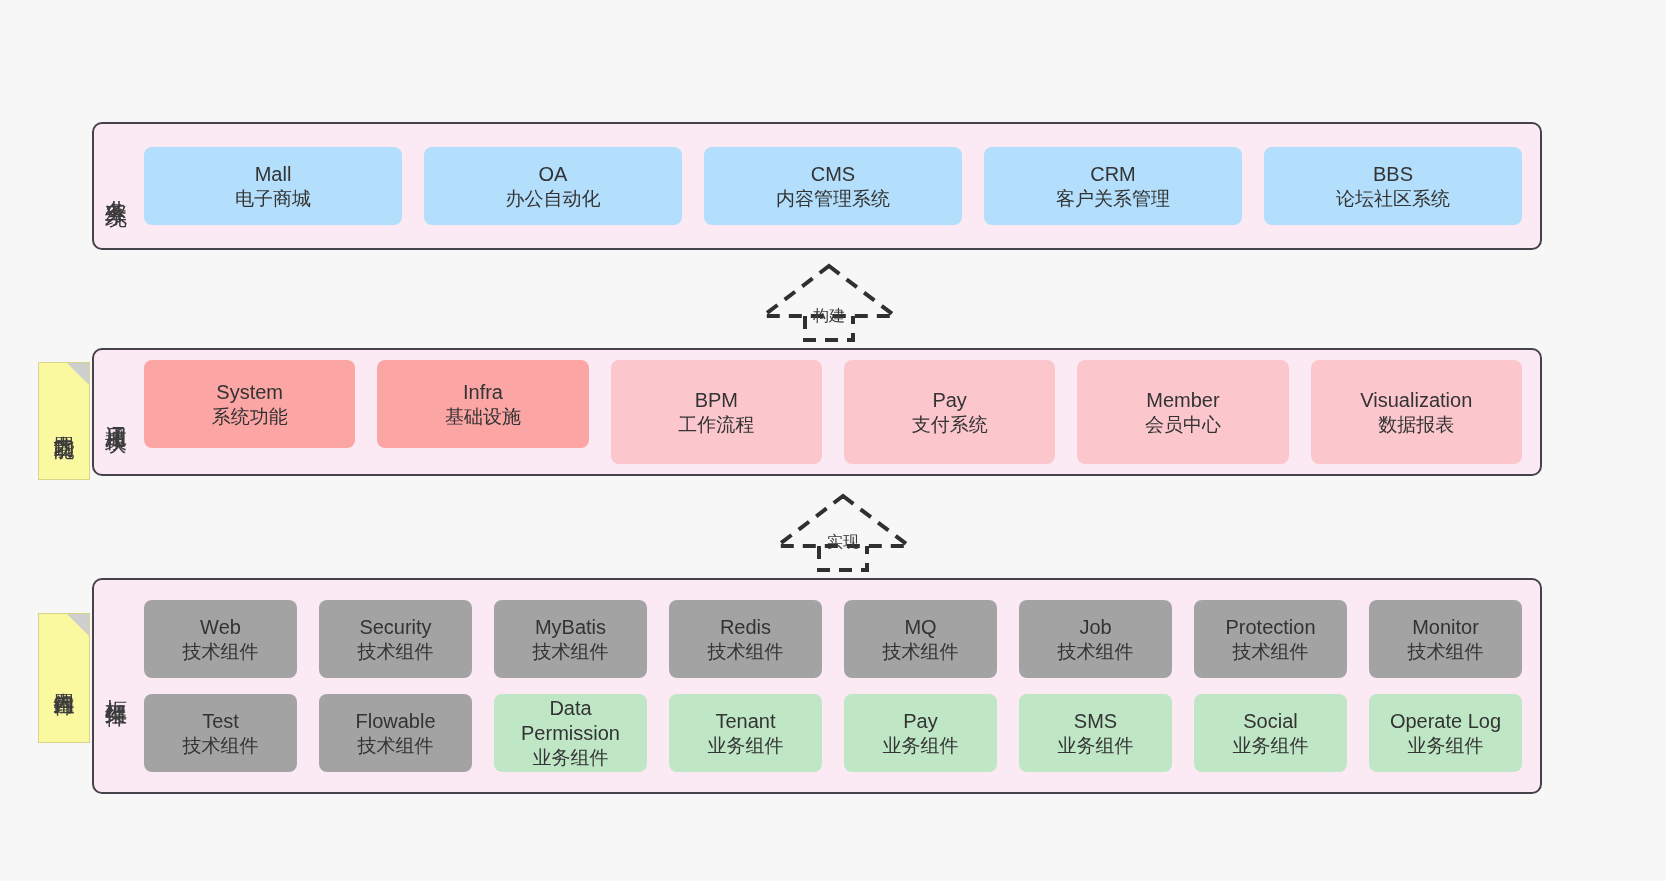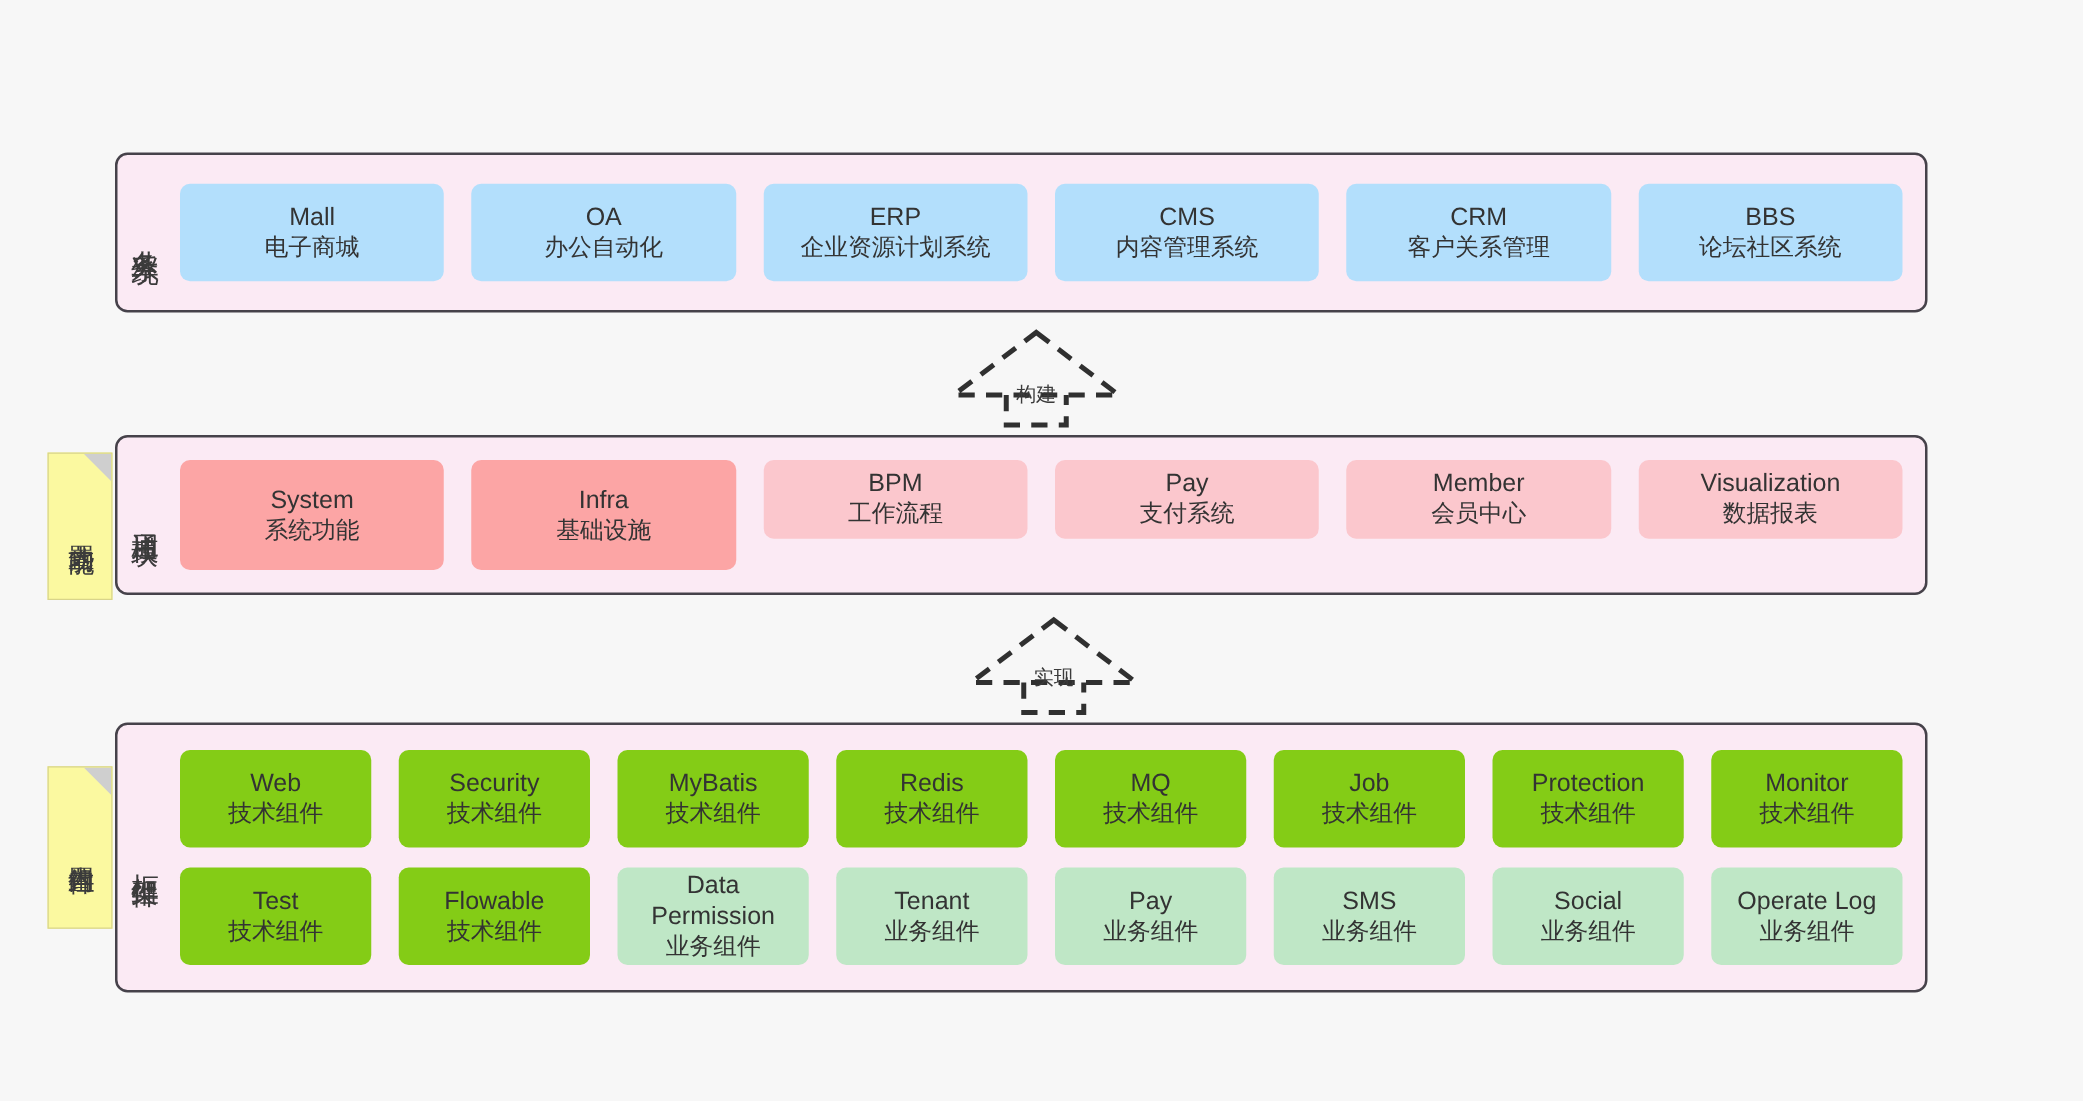--- a/index.html
+++ b/index.html
@@ -81,22 +81,22 @@
     font-size: 20px;
     white-space: nowrap;
   }
   .card .cn {
     font-size: 19px;
   }
   .card.wrap .en { white-space: normal; }
 
   .card.blue      { background: #b3dffc; height: 78px; }
   .card.red       { background: #fca5a5; height: 88px; }
-  .card.pink      { background: #fbc7cd; height: 63px; }
-  .card.green     { background: #84cc16; height: 78px; }
+  .card.pink      { background: #fbc7cd; height: 104px; }
+  .card.green     { background: #a3a3a3; height: 78px; }
   .card.lightgreen{ background: #bfe7c6; height: 78px; }
 
   
   .sticky {
     position: absolute;
     box-sizing: border-box;
     width: 52px;
     background: #fbf9a0;
     border: 1px solid #d8d48a;
     display: flex;
@@ -153,24 +153,20 @@
       <div class="row">
         <div class="card blue">
           <span class="en">Mall</span>
           <span class="cn">电子商城</span>
         </div>
         <div class="card blue">
           <span class="en">OA</span>
           <span class="cn">办公自动化</span>
         </div>
         <div class="card blue">
-          <span class="en">ERP</span>
-          <span class="cn">企业资源计划系统</span>
-        </div>
-        <div class="card blue">
           <span class="en">CMS</span>
           <span class="cn">内容管理系统</span>
         </div>
         <div class="card blue">
           <span class="en">CRM</span>
           <span class="cn">客户关系管理</span>
         </div>
         <div class="card blue">
           <span class="en">BBS</span>
           <span class="cn">论坛社区系统</span>

